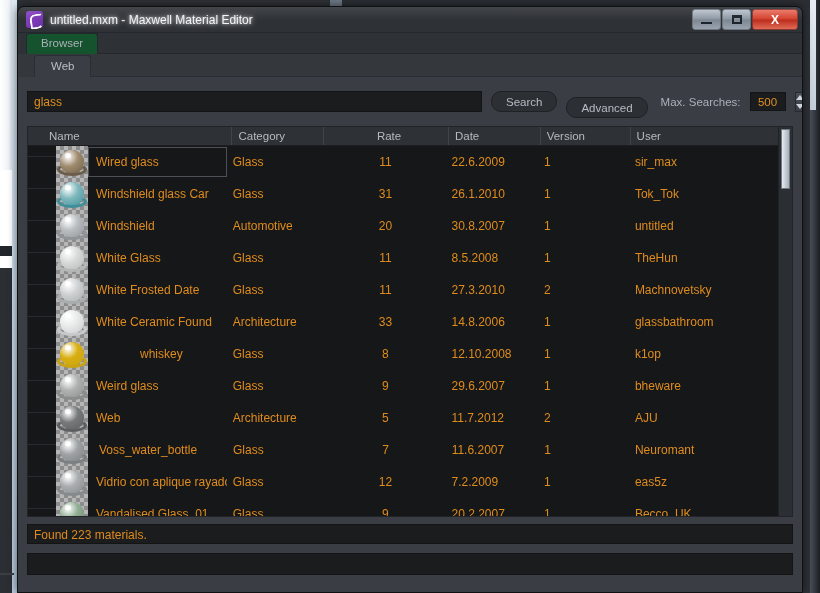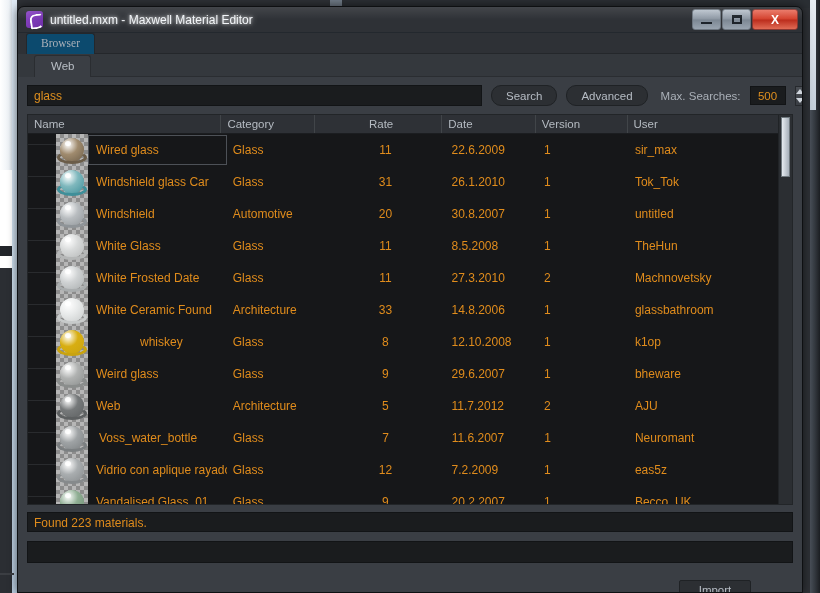--- a/index.html
+++ b/index.html
@@ -126,21 +126,21 @@
   .tab {
     font-size: 11.5px;
     color: #9aa0a8;
     padding: 3px 14px 4px 14px;
     background: #33373c;
     border: 1px solid #24272b;
     border-bottom: none;
     border-radius: 3px 3px 0 0;
     line-height: 13px;
   }
-  .tab.active { background: #0c4a6e; color: #aab0b8; font-family: Liberation Serif, serif; }
+  .tab.active { background: #14532d; color: #aab0b8; }
   #tabs-outer-rest { flex: 1; border-bottom: 1px solid #24272b; height: 100%; }
 
   #tabs-inner {
     height: 23px;
     background: #34383d;
     padding-left: 16px;
     display: flex;
     align-items: flex-end;
   }
   .tab2 {
@@ -177,21 +177,21 @@
     height: 21px;
     background: #2c2f33;
     border: 1px solid #1f2225;
     color: #b6bcc4;
     font-family: "Liberation Sans", sans-serif;
     font-size: 11.5px;
     padding: 0 14px;
     border-radius: 10px;
   }
   #btn-search { width: 84px; }
-  #btn-advanced { width: 84px; }
+  #btn-advanced { width: 84px; margin-top: 12px; }
   #maxlabel { color:#aab0b8; font-size:11.5px; white-space:nowrap; margin-left:4px;}
   #max-input {
     width: 36px; height: 19px;
     background:#1a1c1e; border:1px solid #121416;
     color:#e0901f; font-size:11.5px; text-align:center;
     font-family:"Liberation Sans", sans-serif; outline:none;
   }
   .spinner {
     width: 15px; height: 20px;
     background: linear-gradient(to bottom,#4a4e54,#3a3e44);
@@ -212,20 +212,21 @@
     display: flex;
   }
   #table-cols { flex: 1; overflow: hidden; position: relative; }
   #thead {
     display: flex;
     height: 19px;
     background: #2e3136;
     border-bottom: 1px solid #1b1d20;
     font-size: 11.5px;
     color: #b5bbc2;
+    padding-left: 15px;
   }
   #thead .th {
     padding: 3px 0 0 6px;
     border-right: 1px solid #414549;
     line-height: 13px;
     overflow: hidden;
     white-space: nowrap;
   }
   .c-name     { width: 216px; }
   .c-category { width: 104px; }

